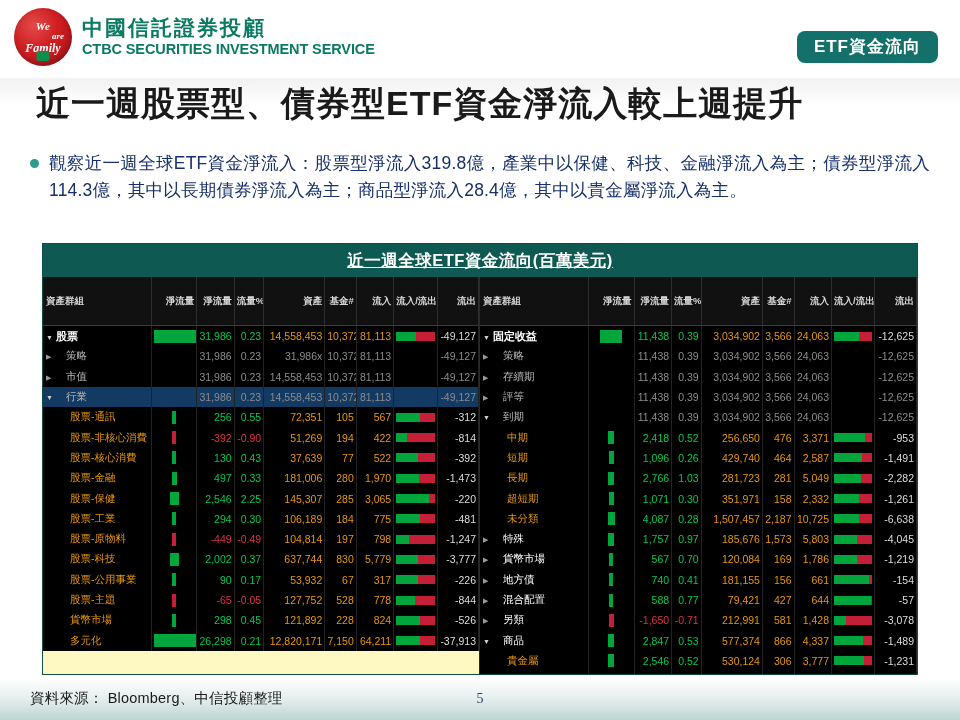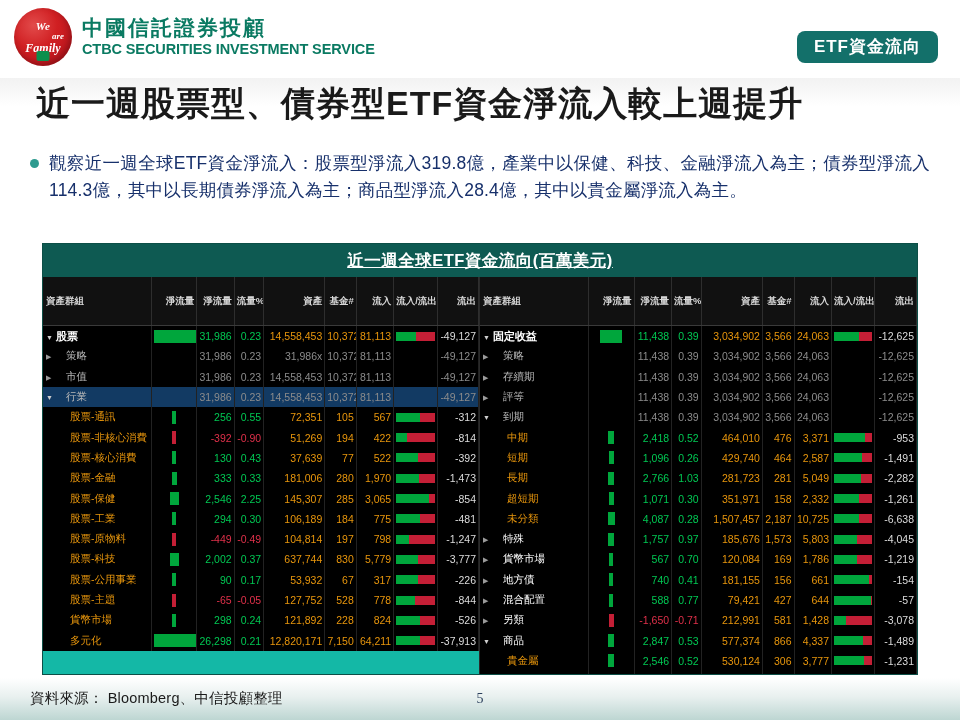--- a/index.html
+++ b/index.html
@@ -74,21 +74,21 @@
     flex:none;width:9px;height:9px;border-radius:50%;
     background:#2e9b8f;margin-top:9px;
   }
   .bullet-text{
     font-size:17.5px;color:#17306b;line-height:1.55;
     letter-spacing:.2px;text-align:justify;
   }
   
   .panel{
     position:absolute;left:42px;top:243px;width:876px;height:432px;
-    background:#14b8a6;border:1px solid #0d4f47;box-sizing:border-box;
+    background:#fef9c3;border:1px solid #0d4f47;box-sizing:border-box;
     overflow:hidden;
   }
   .panel-title{
     height:33px;background:#0e5a52;color:#ffffff;
     display:flex;align-items:center;justify-content:center;
     font-size:16.5px;font-weight:bold;letter-spacing:.5px;
     text-decoration:underline;
   }
   .grid{display:flex;height:399px;}
   .half{width:50%;box-sizing:border-box;position:relative;}
@@ -331,21 +331,21 @@
                   <span class="r" style="width: 42%;"></span>
                 </span>
               </td>
               <td class="v-white">-392</td>
             </tr>
             <tr class="row">
               <td class="lbl"><span class="nm lvl2">股票-金融</span></td>
               <td>
                 <span class="spark g" style="width: 5px;"></span>
               </td>
-              <td class="v-pos">333</td>
+              <td class="v-pos">497</td>
               <td class="v-pos">0.33</td>
               <td class="v-amber">181,006</td>
               <td class="v-amber">280</td>
               <td class="v-amber">1,970</td>
               <td>
                 <span class="iobar">
                   <span class="g" style="width: 60%;"></span>
                   <span class="r" style="width: 40%;"></span>
                 </span>
               </td>
@@ -360,21 +360,21 @@
               <td class="v-pos">2.25</td>
               <td class="v-amber">145,307</td>
               <td class="v-amber">285</td>
               <td class="v-amber">3,065</td>
               <td>
                 <span class="iobar">
                   <span class="g" style="width: 86%;"></span>
                   <span class="r" style="width: 14%;"></span>
                 </span>
               </td>
-              <td class="v-white">-854</td>
+              <td class="v-white">-220</td>
             </tr>
             <tr class="row">
               <td class="lbl"><span class="nm lvl2">股票-工業</span></td>
               <td>
                 <span class="spark g" style="width: 4px;"></span>
               </td>
               <td class="v-pos">294</td>
               <td class="v-pos">0.30</td>
               <td class="v-amber">106,189</td>
               <td class="v-amber">184</td>
@@ -458,21 +458,21 @@
                 </span>
               </td>
               <td class="v-white">-844</td>
             </tr>
             <tr class="row">
               <td class="lbl"><span class="nm lvl2">貨幣市場</span></td>
               <td>
                 <span class="spark g" style="width: 4px;"></span>
               </td>
               <td class="v-pos">298</td>
-              <td class="v-pos">0.24</td>
+              <td class="v-pos">0.45</td>
               <td class="v-amber">121,892</td>
               <td class="v-amber">228</td>
               <td class="v-amber">824</td>
               <td>
                 <span class="iobar">
                   <span class="g" style="width: 62%;"></span>
                   <span class="r" style="width: 38%;"></span>
                 </span>
               </td>
               <td class="v-white">-526</td>
@@ -587,21 +587,21 @@
               <td></td>
               <td class="v-dim">-12,625</td>
             </tr>
             <tr class="row">
               <td class="lbl"><span class="nm lvl2">中期</span></td>
               <td>
                 <span class="spark g" style="width: 6px;"></span>
               </td>
               <td class="v-pos">2,418</td>
               <td class="v-pos">0.52</td>
-              <td class="v-amber">464,010</td>
+              <td class="v-amber">256,650</td>
               <td class="v-amber">476</td>
               <td class="v-amber">3,371</td>
               <td>
                 <span class="iobar">
                   <span class="g" style="width: 80%;"></span>
                   <span class="r" style="width: 20%;"></span>
                 </span>
               </td>
               <td class="v-white">-953</td>
             </tr>

